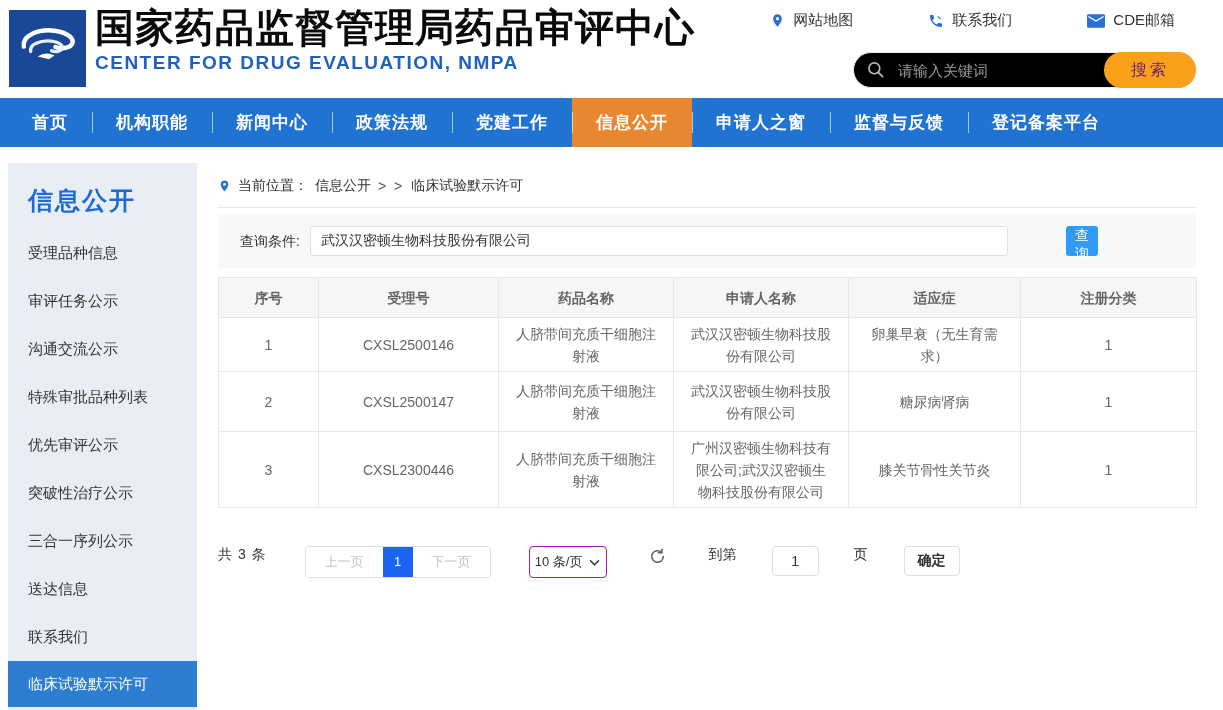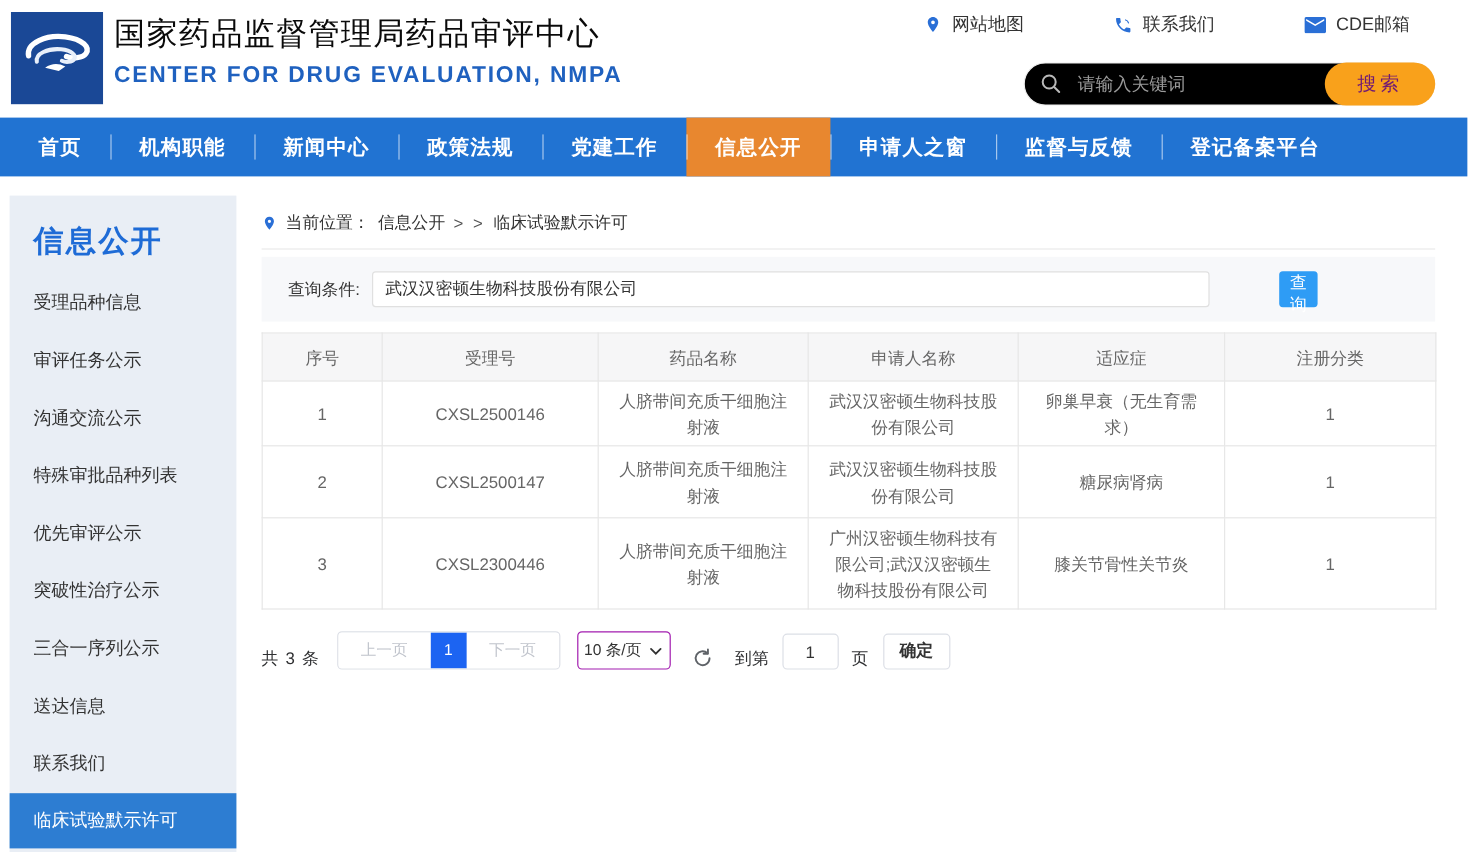--- a/index.html
+++ b/index.html
@@ -3,21 +3,21 @@
 <meta charset="utf-8">
 <style>
   html,body{margin:0;padding:0;background:#fff;}
   body{width:1223px;height:710px;position:relative;overflow:hidden;
        font-family:"Liberation Sans","DejaVu Sans",sans-serif;color:#333;}
 
   
   .header{position:absolute;top:0;left:0;width:1223px;height:98px;background:#fff;}
   .logo{position:absolute;left:9px;top:10px;width:77px;height:77px;cursor:pointer;}
   .brand{position:absolute;left:95px;top:8px;}
-  .brand-title{font-size:26px;font-weight:normal;color:#0a0a0a;letter-spacing:1px;line-height:40px;white-space:nowrap;}
+  .brand-title{font-size:39px;font-weight:bold;color:#0a0a0a;letter-spacing:1px;line-height:40px;white-space:nowrap;}
   .brand-sub{font-size:19px;font-weight:bold;color:#1f61bf;letter-spacing:1.5px;margin-top:4px;white-space:nowrap;}
   .quick-links{position:absolute;top:11px;right:48px;display:flex;gap:75px;}
   .qlink{display:flex;align-items:center;gap:8px;font-size:15px;color:#333;cursor:pointer;white-space:nowrap;}
   .qlink svg{display:block;}
   .search-bar{position:absolute;top:52px;right:27px;width:343px;height:36px;}
   .search-input{width:343px;height:36px;border-radius:18px;border:1px solid #ececec;background:#000000;
                 padding:0 100px 0 44px;font-size:15px;color:#666;box-sizing:border-box;outline:none;
                 font-family:"Liberation Sans","DejaVu Sans",sans-serif;}
   .search-input::placeholder{color:#9a9a9a;}
   .search-icon{position:absolute;left:13px;top:8px;}
@@ -52,25 +52,25 @@
   .query-input{position:absolute;left:92px;top:12px;width:698px;height:30px;border:1px solid #e0e0e0;
                border-radius:3px;padding:0 10px;font-size:14px;color:#333;box-sizing:border-box;background:#fff;
                outline:none;font-family:"Liberation Sans","DejaVu Sans",sans-serif;}
   .query-btn{position:absolute;left:848px;top:12px;width:32px;height:30px;background:#2e9cf5;color:#fff;
              border:none;border-radius:3px;font-size:14px;cursor:pointer;
              font-family:"Liberation Sans","DejaVu Sans",sans-serif;}
 
   .data-table{margin-top:9px;border-collapse:collapse;width:978px;table-layout:fixed;}
   .data-table th,.data-table td{border:1px solid #e7e7e7;font-size:14px;text-align:center;
              padding:4px 17px;line-height:22px;word-break:break-all;}
-  .data-table thead th{background:#f6f6f7;height:31px;font-weight:normal;color:#666;}
+  .data-table thead th{background:#f6f6f7;height:31px;font-weight:bold;color:#666;}
   .data-table td{color:#666;background:#fff;}
   tr.r0 td{height:45px;} tr.r1 td{height:51px;} tr.r2 td{height:67px;}
 
-  .pagination{display:flex;align-items:flex-end;margin-top:18px;font-size:14px;color:#303133;}
+  .pagination{display:flex;align-items:flex-start;margin-top:38px;font-size:14px;color:#303133;gap:24px;}
   .pg-total{margin-right:14px;letter-spacing:1px;white-space:nowrap;}
   .pg-group{display:flex;border:1px solid #dcdfe6;border-radius:4px;overflow:hidden;height:30px;line-height:30px;background:#fff;}
   .pg-prev,.pg-next{padding:0 19px;color:#c0c4cc;background:#fff;font-size:13px;cursor:default;white-space:nowrap;}
   .pg-page{width:30px;text-align:center;background:#1c64f2;color:#fff;font-size:13px;cursor:pointer;}
   .pg-size{display:flex;align-items:center;justify-content:center;gap:7px;margin-left:14px;width:76px;height:30px;
            border:1px solid #a21caf;border-radius:4px;font-size:13px;color:#333;background:#fff;cursor:pointer;white-space:nowrap;}
   .pg-refresh{margin-left:17px;width:20px;height:20px;cursor:pointer;display:flex;align-items:center;}
   .pg-goto-label{margin-left:17px;white-space:nowrap;}
   .pg-goto-input{margin-left:11px;width:47px;height:30px;border:1px solid #dcdfe6;border-radius:4px;text-align:center;
            font-size:14px;color:#333;box-sizing:border-box;outline:none;

